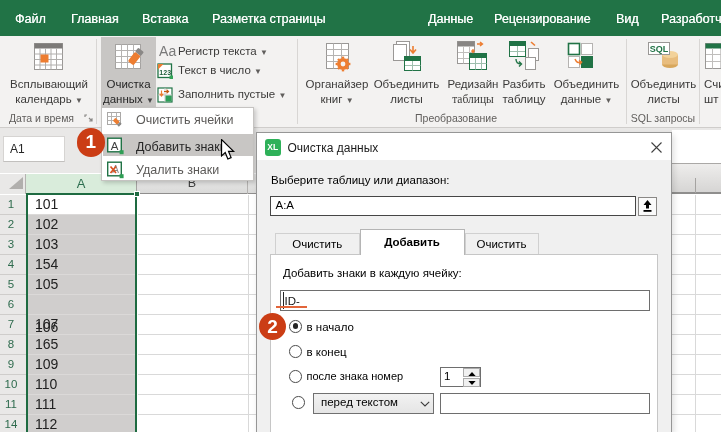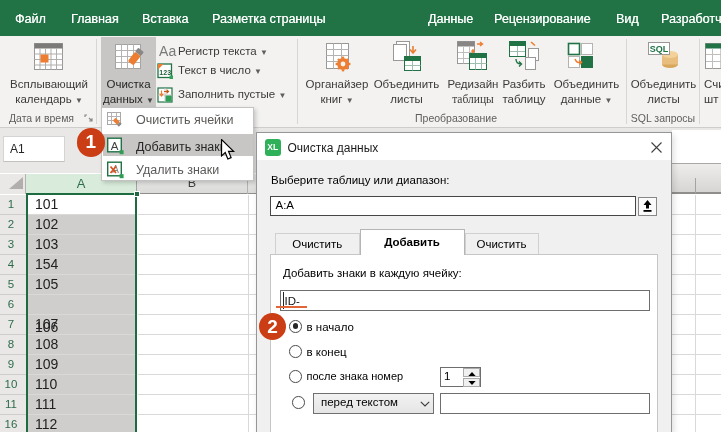--- a/index.html
+++ b/index.html
@@ -222,21 +222,21 @@
       <div class="abs" style="left:0;top:213.5px;width:22px;height:20px;line-height:20px;text-align:center;">2</div>
       <div class="abs" style="left:0;top:233.5px;width:22px;height:20px;line-height:20px;text-align:center;">3</div>
       <div class="abs" style="left:0;top:253.5px;width:22px;height:20px;line-height:20px;text-align:center;">4</div>
       <div class="abs" style="left:0;top:273.5px;width:22px;height:20px;line-height:20px;text-align:center;">5</div>
       <div class="abs" style="left:0;top:293.5px;width:22px;height:20px;line-height:20px;text-align:center;">6</div>
       <div class="abs" style="left:0;top:313.5px;width:22px;height:20px;line-height:20px;text-align:center;">7</div>
       <div class="abs" style="left:0;top:333.5px;width:22px;height:20px;line-height:20px;text-align:center;">8</div>
       <div class="abs" style="left:0;top:353.5px;width:22px;height:20px;line-height:20px;text-align:center;">9</div>
       <div class="abs" style="left:0;top:373.5px;width:22px;height:20px;line-height:20px;text-align:center;">10</div>
       <div class="abs" style="left:0;top:393.5px;width:22px;height:20px;line-height:20px;text-align:center;">11</div>
-      <div class="abs" style="left:0;top:413.5px;width:22px;height:20px;line-height:20px;text-align:center;">16</div>
+      <div class="abs" style="left:0;top:413.5px;width:22px;height:20px;line-height:20px;text-align:center;">14</div>
     </div>
 
 <div class="abs" id="gridlines" style="left:0;top:0;width:0;height:0;">
       <div class="abs" style="left:137.5px;top:213.5px;width:583.5px;height:1px;background:#d9d9d9;"></div>
       <div class="abs" style="left:0;top:213.5px;width:25.5px;height:1px;background:#cfcdcb;"></div>
       <div class="abs" style="left:137.5px;top:233.5px;width:583.5px;height:1px;background:#d9d9d9;"></div>
       <div class="abs" style="left:0;top:233.5px;width:25.5px;height:1px;background:#cfcdcb;"></div>
       <div class="abs" style="left:137.5px;top:253.5px;width:583.5px;height:1px;background:#d9d9d9;"></div>
       <div class="abs" style="left:0;top:253.5px;width:25.5px;height:1px;background:#cfcdcb;"></div>
       <div class="abs" style="left:137.5px;top:273.5px;width:583.5px;height:1px;background:#d9d9d9;"></div>
@@ -261,21 +261,21 @@
 <div class="abs" style="left:27.5px;top:213.5px;width:108px;height:218.5px;background:#d0cecd;"></div>
 
 <div class="abs" id="values" style="left:0;top:0;width:0;height:0;font-size:14px;color:#212121;">
       <div class="abs" style="left:35px;top:195.5px;">101</div>
       <div class="abs" style="left:35px;top:215.5px;">102</div>
       <div class="abs" style="left:35px;top:235.5px;">103</div>
       <div class="abs" style="left:35px;top:255.5px;">154</div>
       <div class="abs" style="left:35px;top:275.5px;">105</div>
       <div class="abs" style="left:35px;top:295.5px;margin-top:23px;">106</div>
       <div class="abs" style="left:35px;top:315.5px;">107</div>
-      <div class="abs" style="left:35px;top:335.5px;">108</div>
+      <div class="abs" style="left:35px;top:335.5px;">165</div>
       <div class="abs" style="left:35px;top:355.5px;">109</div>
       <div class="abs" style="left:35px;top:375.5px;">110</div>
       <div class="abs" style="left:35px;top:395.5px;">111</div>
       <div class="abs" style="left:35px;top:415.5px;">112</div>
       <div class="abs" style="left:27.5px;top:213.5px;width:108px;height:1px;background:#dbd9d8;"></div>
       <div class="abs" style="left:27.5px;top:233.5px;width:108px;height:1px;background:#dbd9d8;"></div>
       <div class="abs" style="left:27.5px;top:253.5px;width:108px;height:1px;background:#dbd9d8;"></div>
       <div class="abs" style="left:27.5px;top:273.5px;width:108px;height:1px;background:#dbd9d8;"></div>
       <div class="abs" style="left:27.5px;top:293.5px;width:108px;height:1px;background:#dbd9d8;"></div>
       <div class="abs" style="left:27.5px;top:313.5px;width:108px;height:1px;background:#dbd9d8;"></div>

